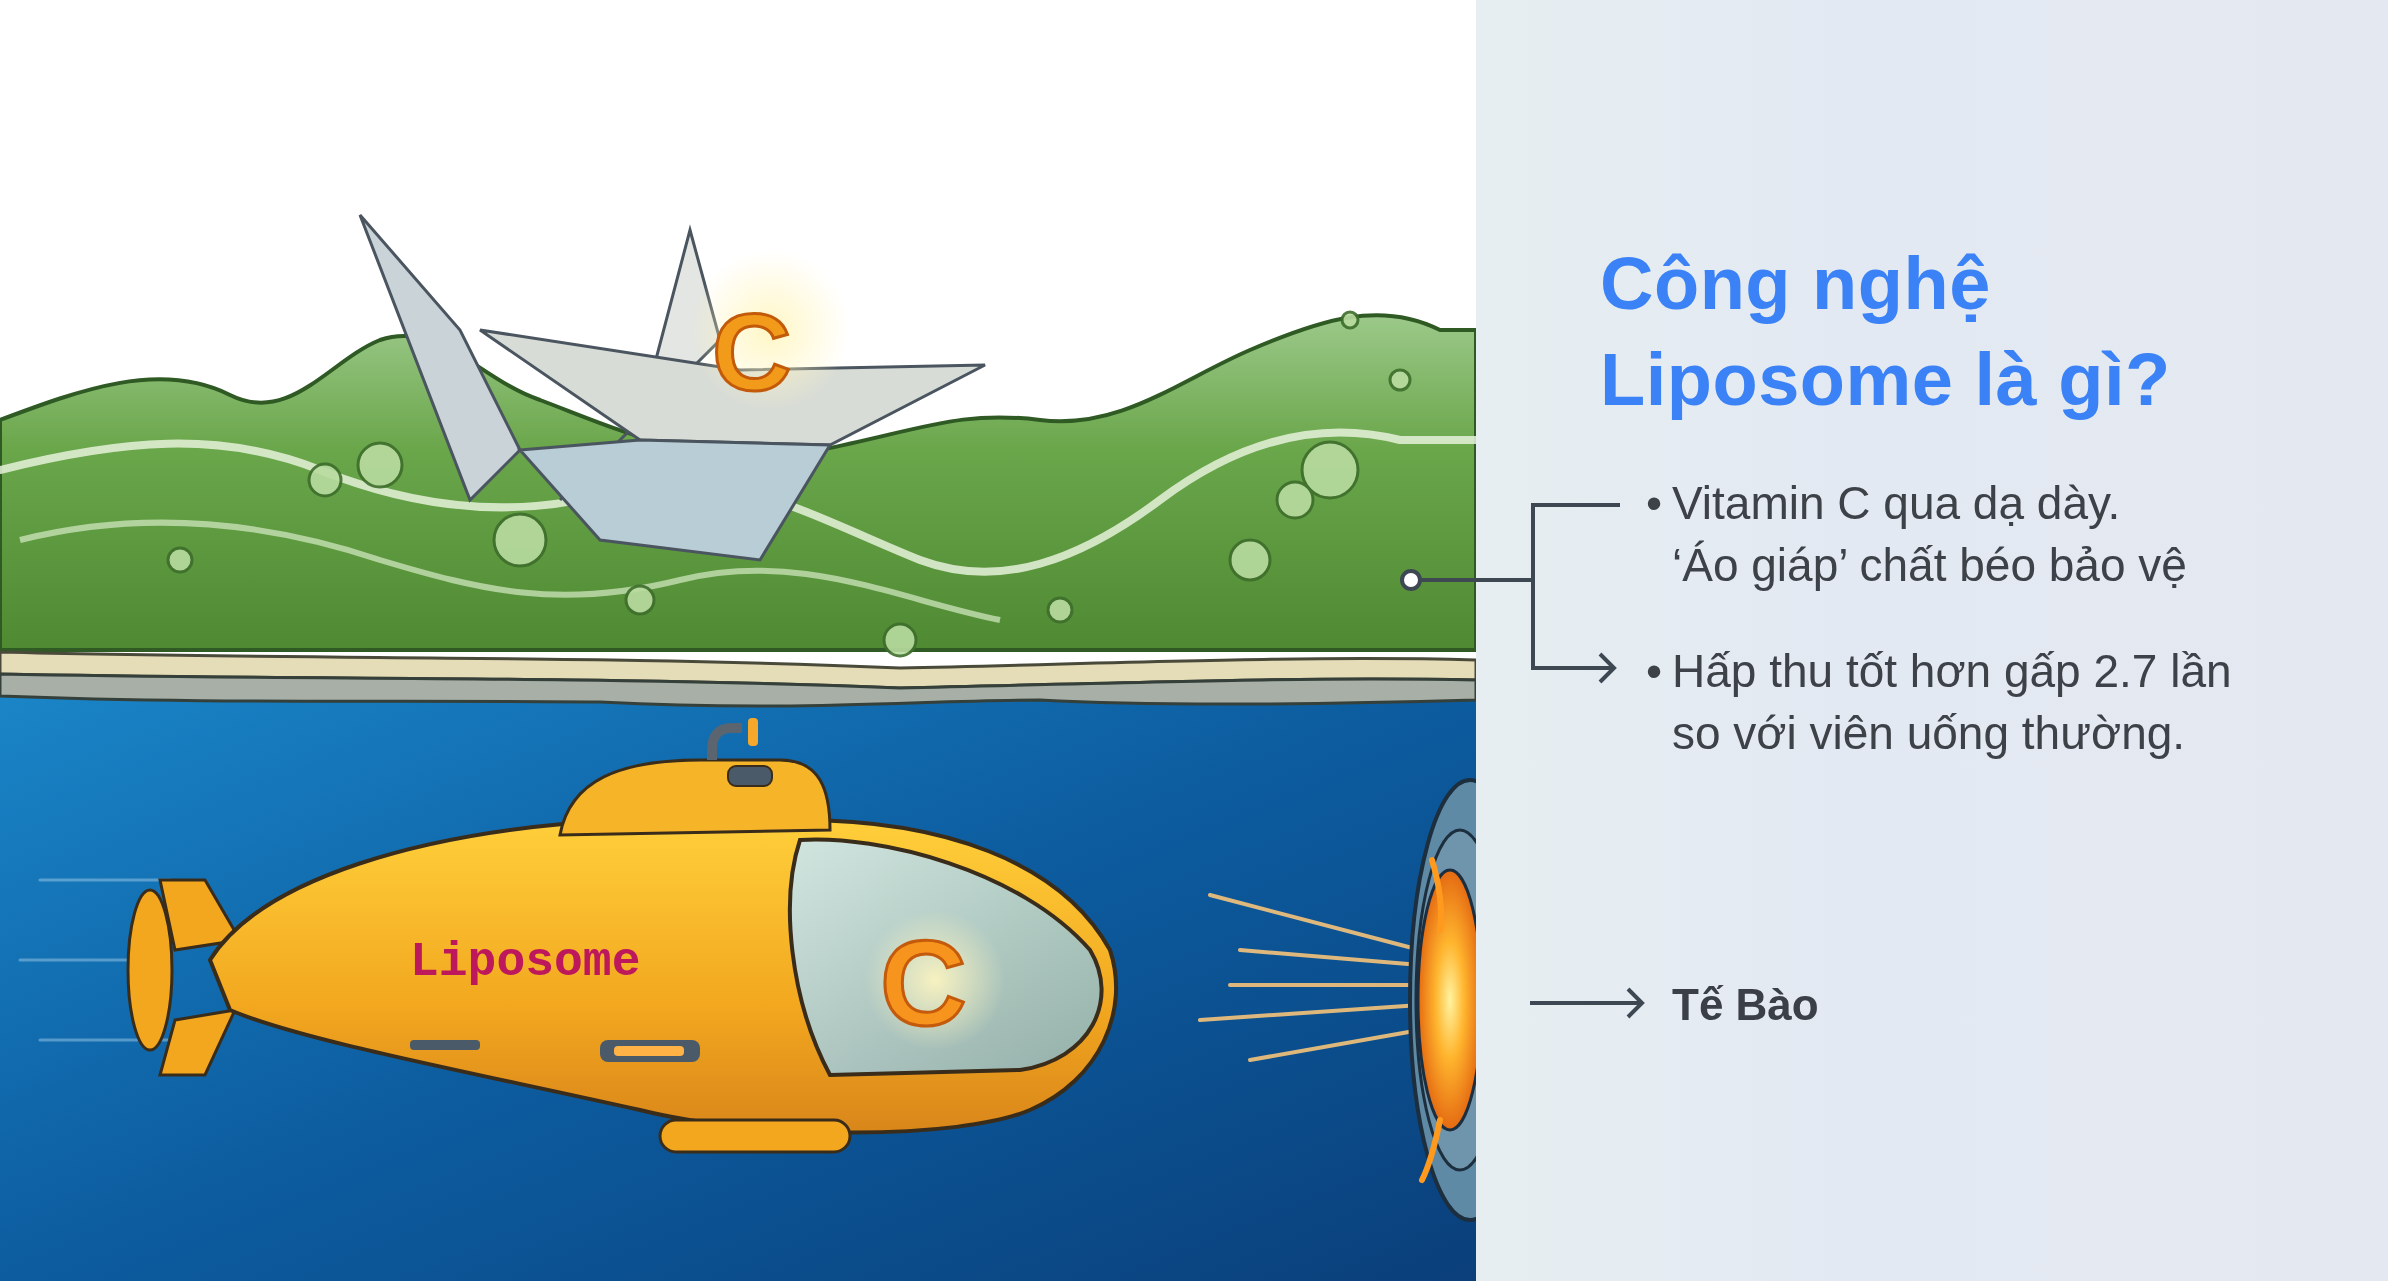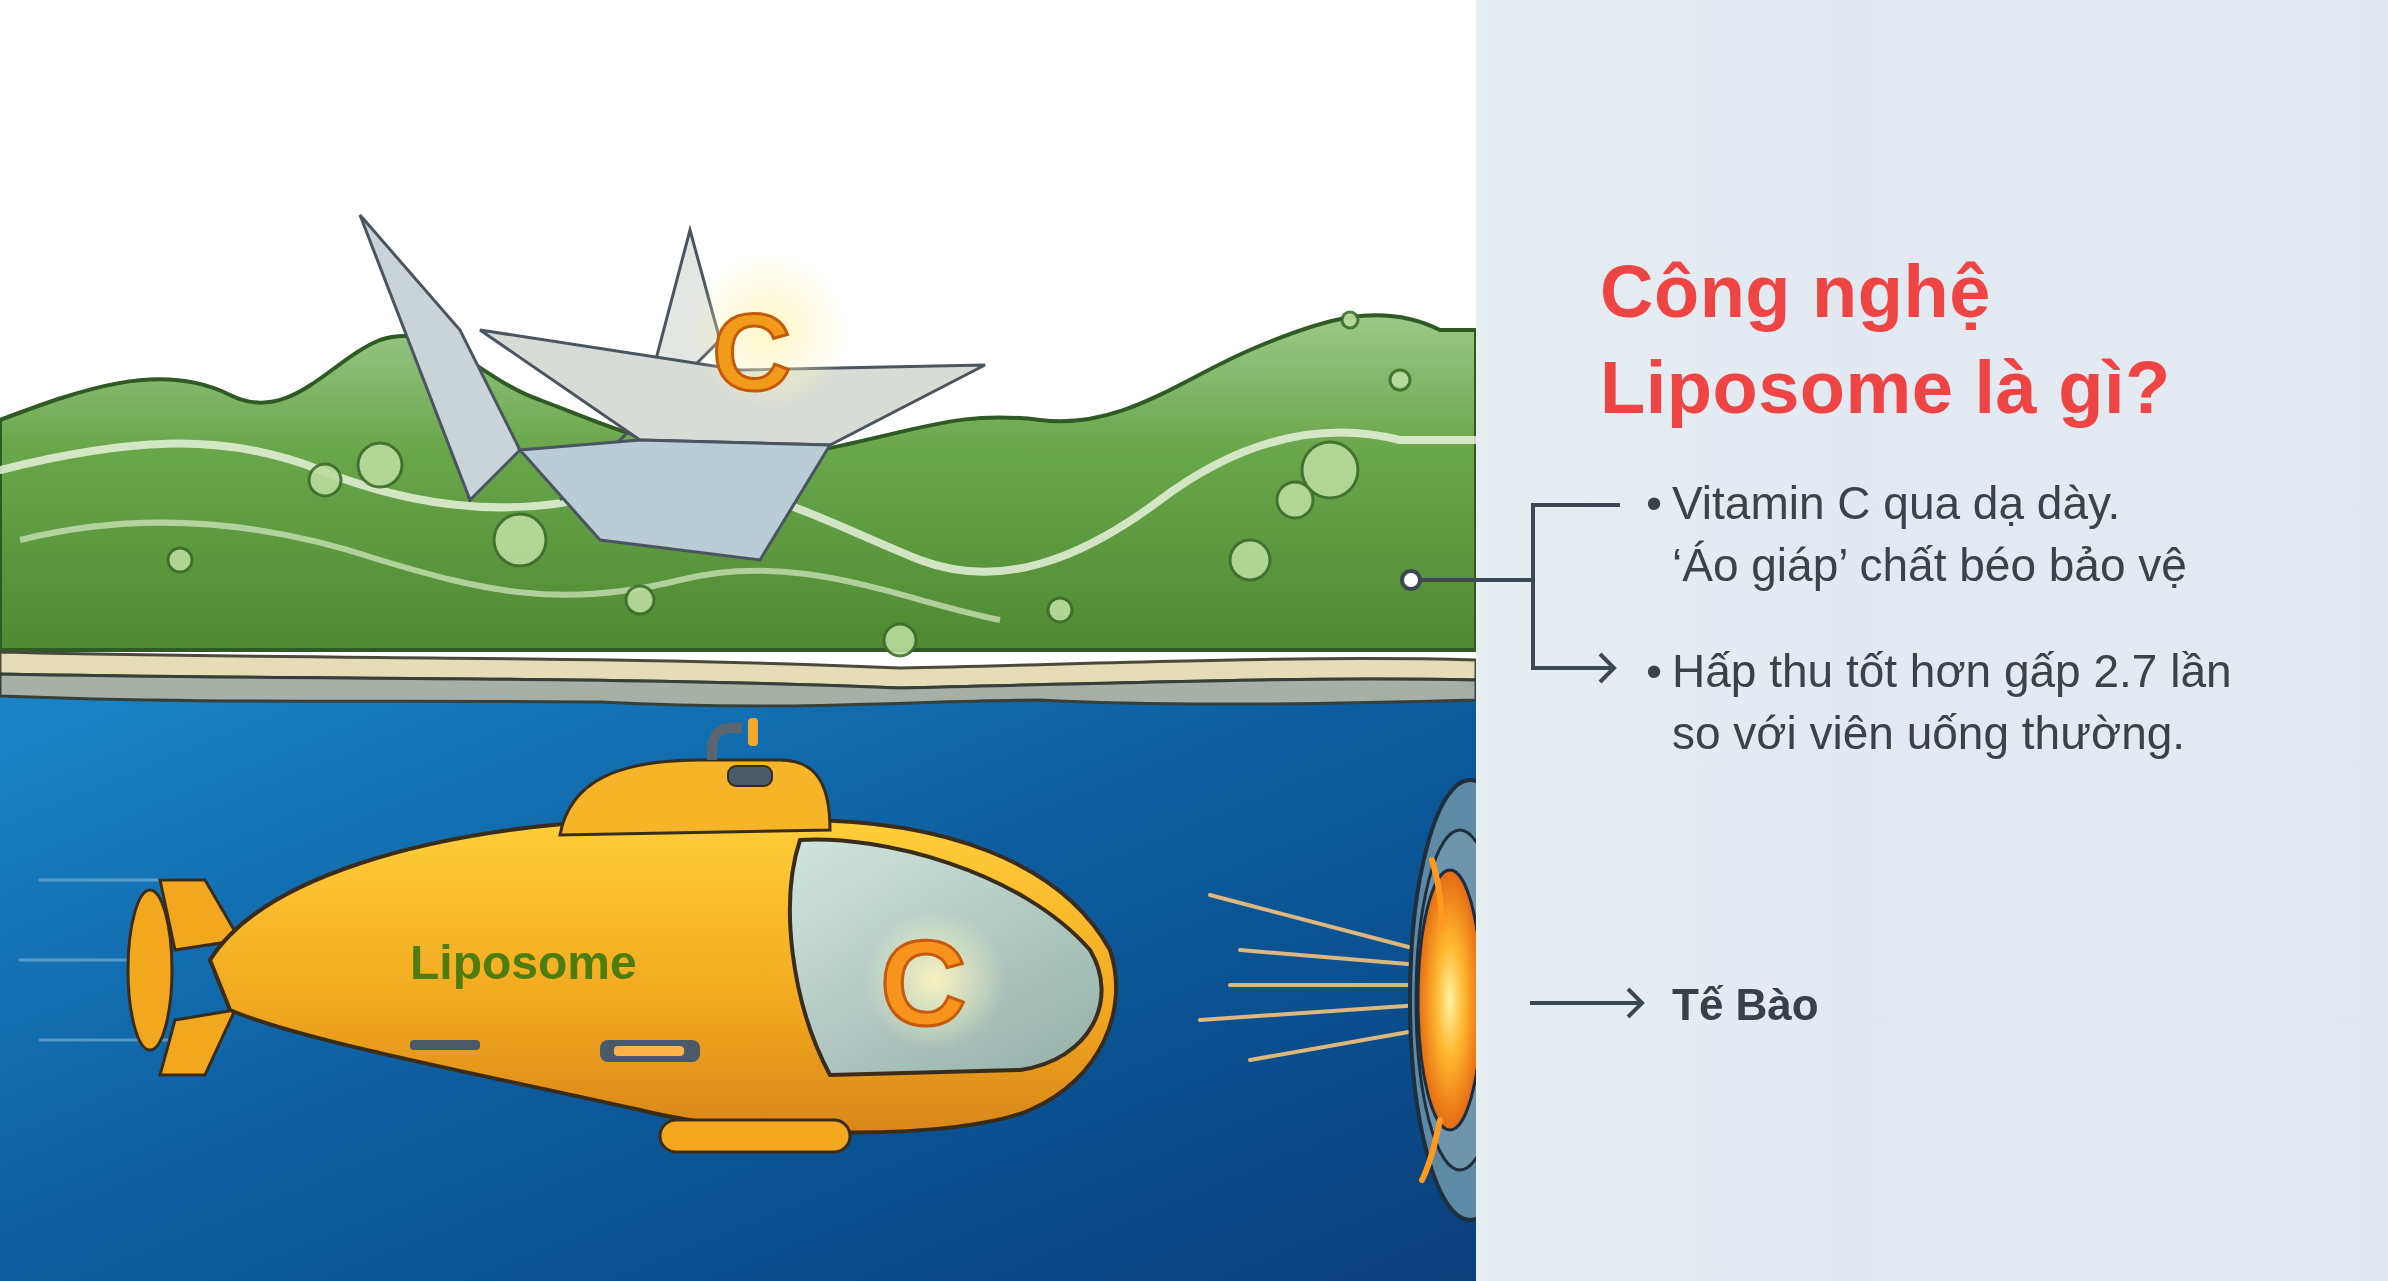--- a/index.html
+++ b/index.html
@@ -1,28 +1,28 @@
 <!DOCTYPE html>
 <html><head>
 <meta charset="utf-8">
 <style>
   html,body{margin:0;padding:0;}
   body{width:2388px;height:1281px;position:relative;overflow:hidden;background:#ffffff;font-family:"Liberation Sans",sans-serif;}
   .scene{position:absolute;left:0;top:0;width:1476px;height:1281px;overflow:hidden;}
   .sky{position:absolute;left:0;top:0;width:1476px;height:700px;background:#ffffff;}
   .sea-svg{position:absolute;left:0;top:0;}
   .panel{position:absolute;left:1476px;top:0;width:912px;height:1281px;background:linear-gradient(90deg,#e6eef1 0%,#e3e9f2 40%,#e4e9f1 100%);}
-  .title{position:absolute;left:1600px;top:244px;width:740px;color:#ef4444;font-family:"Liberation Sans",sans-serif;font-weight:700;font-size:74px;line-height:96px;letter-spacing:0.5px;}
+  .title{position:absolute;left:1600px;top:236px;width:740px;color:#3b82f6;font-family:"Liberation Sans",sans-serif;font-weight:700;font-size:74px;line-height:96px;letter-spacing:0.5px;}
   .bullet{position:absolute;left:1646px;color:#3d4148;font-family:"Liberation Sans",sans-serif;font-size:46px;line-height:62px;width:700px;}
   .bullet .dot{position:absolute;left:0;top:0;}
   .bullet .txt{display:block;padding-left:26px;}
   .b1{top:472px;}
   .b2{top:640px;}
   .cell-label{position:absolute;left:1672px;top:972px;color:#3b4048;font-family:"Liberation Sans",sans-serif;font-weight:700;font-size:44px;line-height:66px;}
-  .sub-label{position:absolute;left:410px;top:935px;color:#4d7c0f;font-family:Liberation Sans, sans-serif;font-weight:700;font-size:48px;}
+  .sub-label{position:absolute;left:410px;top:935px;color:#be185d;font-family:Liberation Mono, monospace;font-weight:700;font-size:48px;}
   .connector{position:absolute;left:0;top:0;pointer-events:none;}
 </style>
 </head>
 <body>
 
 <div class="scene">
   <div class="sky"></div>
   <svg class="sea-svg" width="1476" height="1281" viewBox="0 0 1476 1281">
     <defs>
       <linearGradient id="ocean" x1="0" y1="0" x2="1" y2="1">

